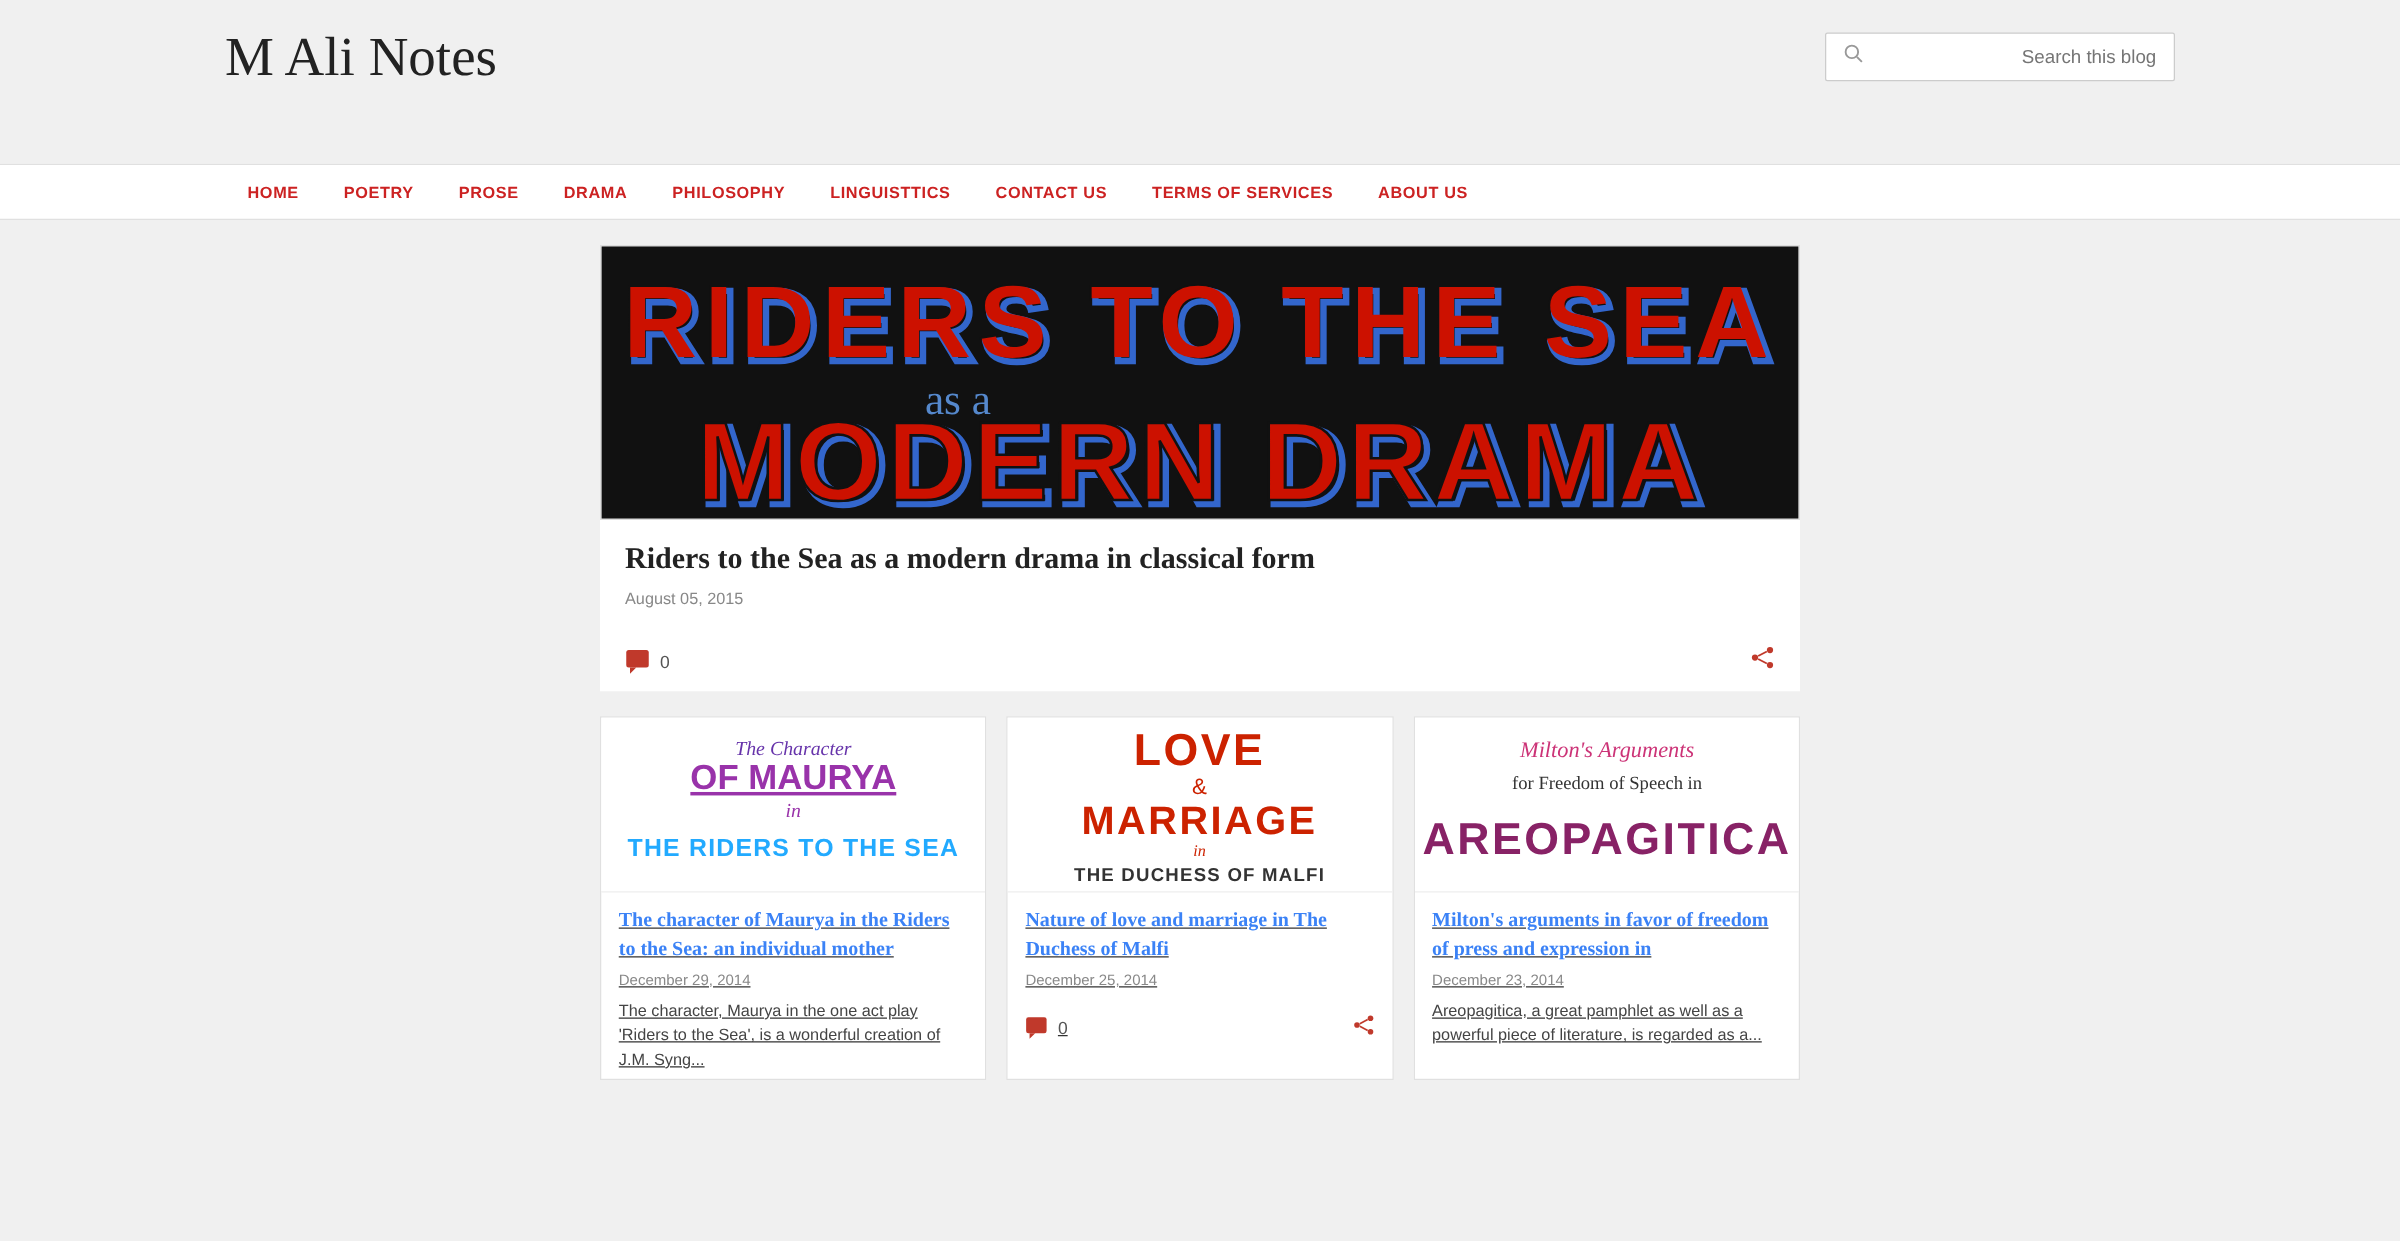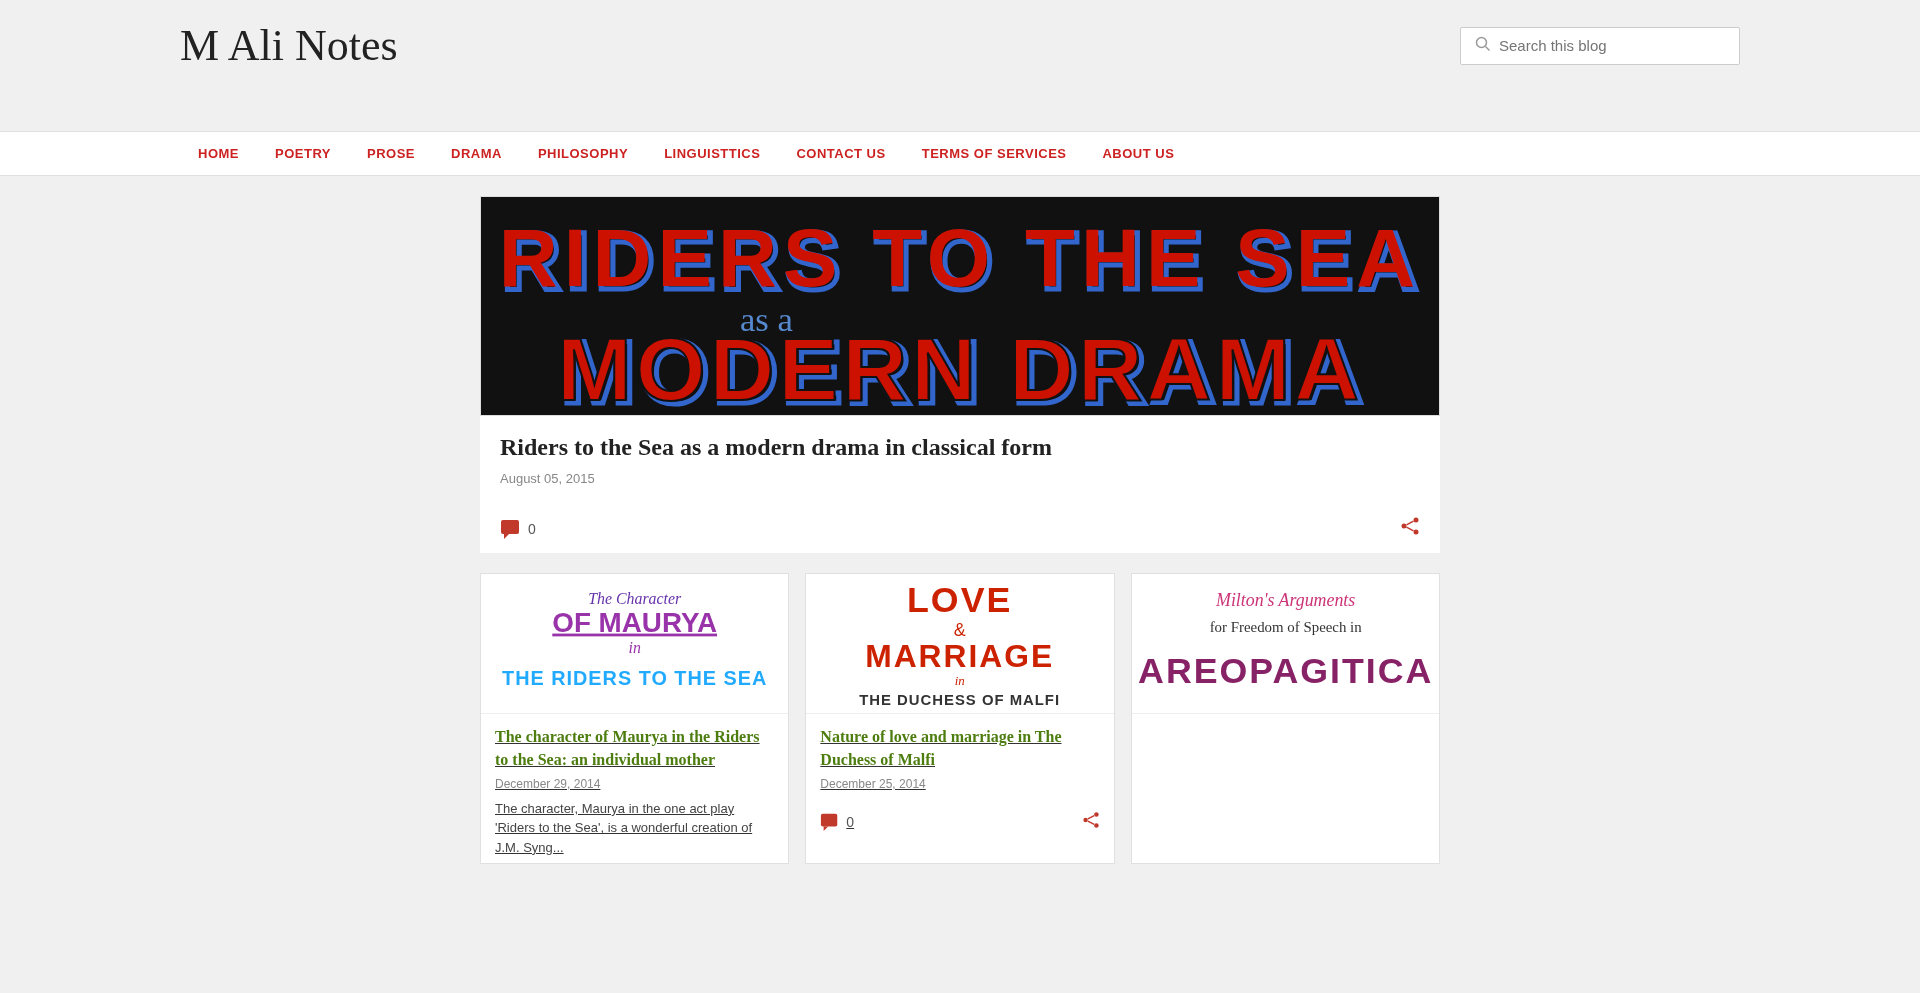--- a/index.html
+++ b/index.html
@@ -38,20 +38,21 @@
       font-size: 16px;
     }
     .search-input {
       border: none;
       outline: none;
       font-size: 15px;
       color: #4c1d95;
       background: transparent;
       width: 100%;
       font-family: Arial, sans-serif;
+      text-align: right;
     }
 
     
     .nav {
       background: #fff;
       border-top: 1px solid #e0e0e0;
       border-bottom: 1px solid #e0e0e0;
       padding: 0 180px;
       display: flex;
       align-items: center;
@@ -153,21 +154,21 @@
     .post-card-image svg {
       width: 100%;
       height: 100%;
     }
     .post-card-content {
       padding: 12px 14px 6px 14px;
     }
     .post-card-title {
       font-size: 16px;
       font-weight: 700;
-      color: #4d7c0f;
+      color: #3b82f6;
       font-family: Georgia, serif;
       margin-bottom: 6px;
       line-height: 1.4;
     }
     .post-card-date {
       font-size: 12px;
       color: #888;
       font-family: Arial, sans-serif;
       margin-bottom: 8px;
     }
@@ -311,16 +312,21 @@
 
     <div class="post-card">
       <div class="post-card-image">
         <svg viewBox="0 0 310 140" xmlns="http://www.w3.org/2000/svg" preserveAspectRatio="xMidYMid slice">
           <rect width="310" height="140" fill="#fff"></rect>
           <text x="155" y="32" text-anchor="middle" font-family="Georgia, serif" font-size="18" font-style="italic" fill="#cc3377">Milton's Arguments</text>
           <text x="155" y="58" text-anchor="middle" font-family="Georgia, serif" font-size="15" fill="#333">for Freedom of Speech in</text>
           <text x="155" y="110" text-anchor="middle" font-family="Impact, Arial Black, sans-serif" font-size="36" font-weight="900" fill="#882266" letter-spacing="2">AREOPAGITICA</text>
         </svg>
       </div>
+      <div class="post-card-content">
+        <div class="post-card-title">Milton's arguments in favor of freedom of press and expression in</div>
+        <div class="post-card-date">December 23, 2014</div>
+        <div class="post-card-excerpt">Areopagitica, a great pamphlet as well as a powerful piece of literature, is regarded as a...</div>
+      </div>
     </div>
 
   </div>
 </div>
 
 </body></html>

